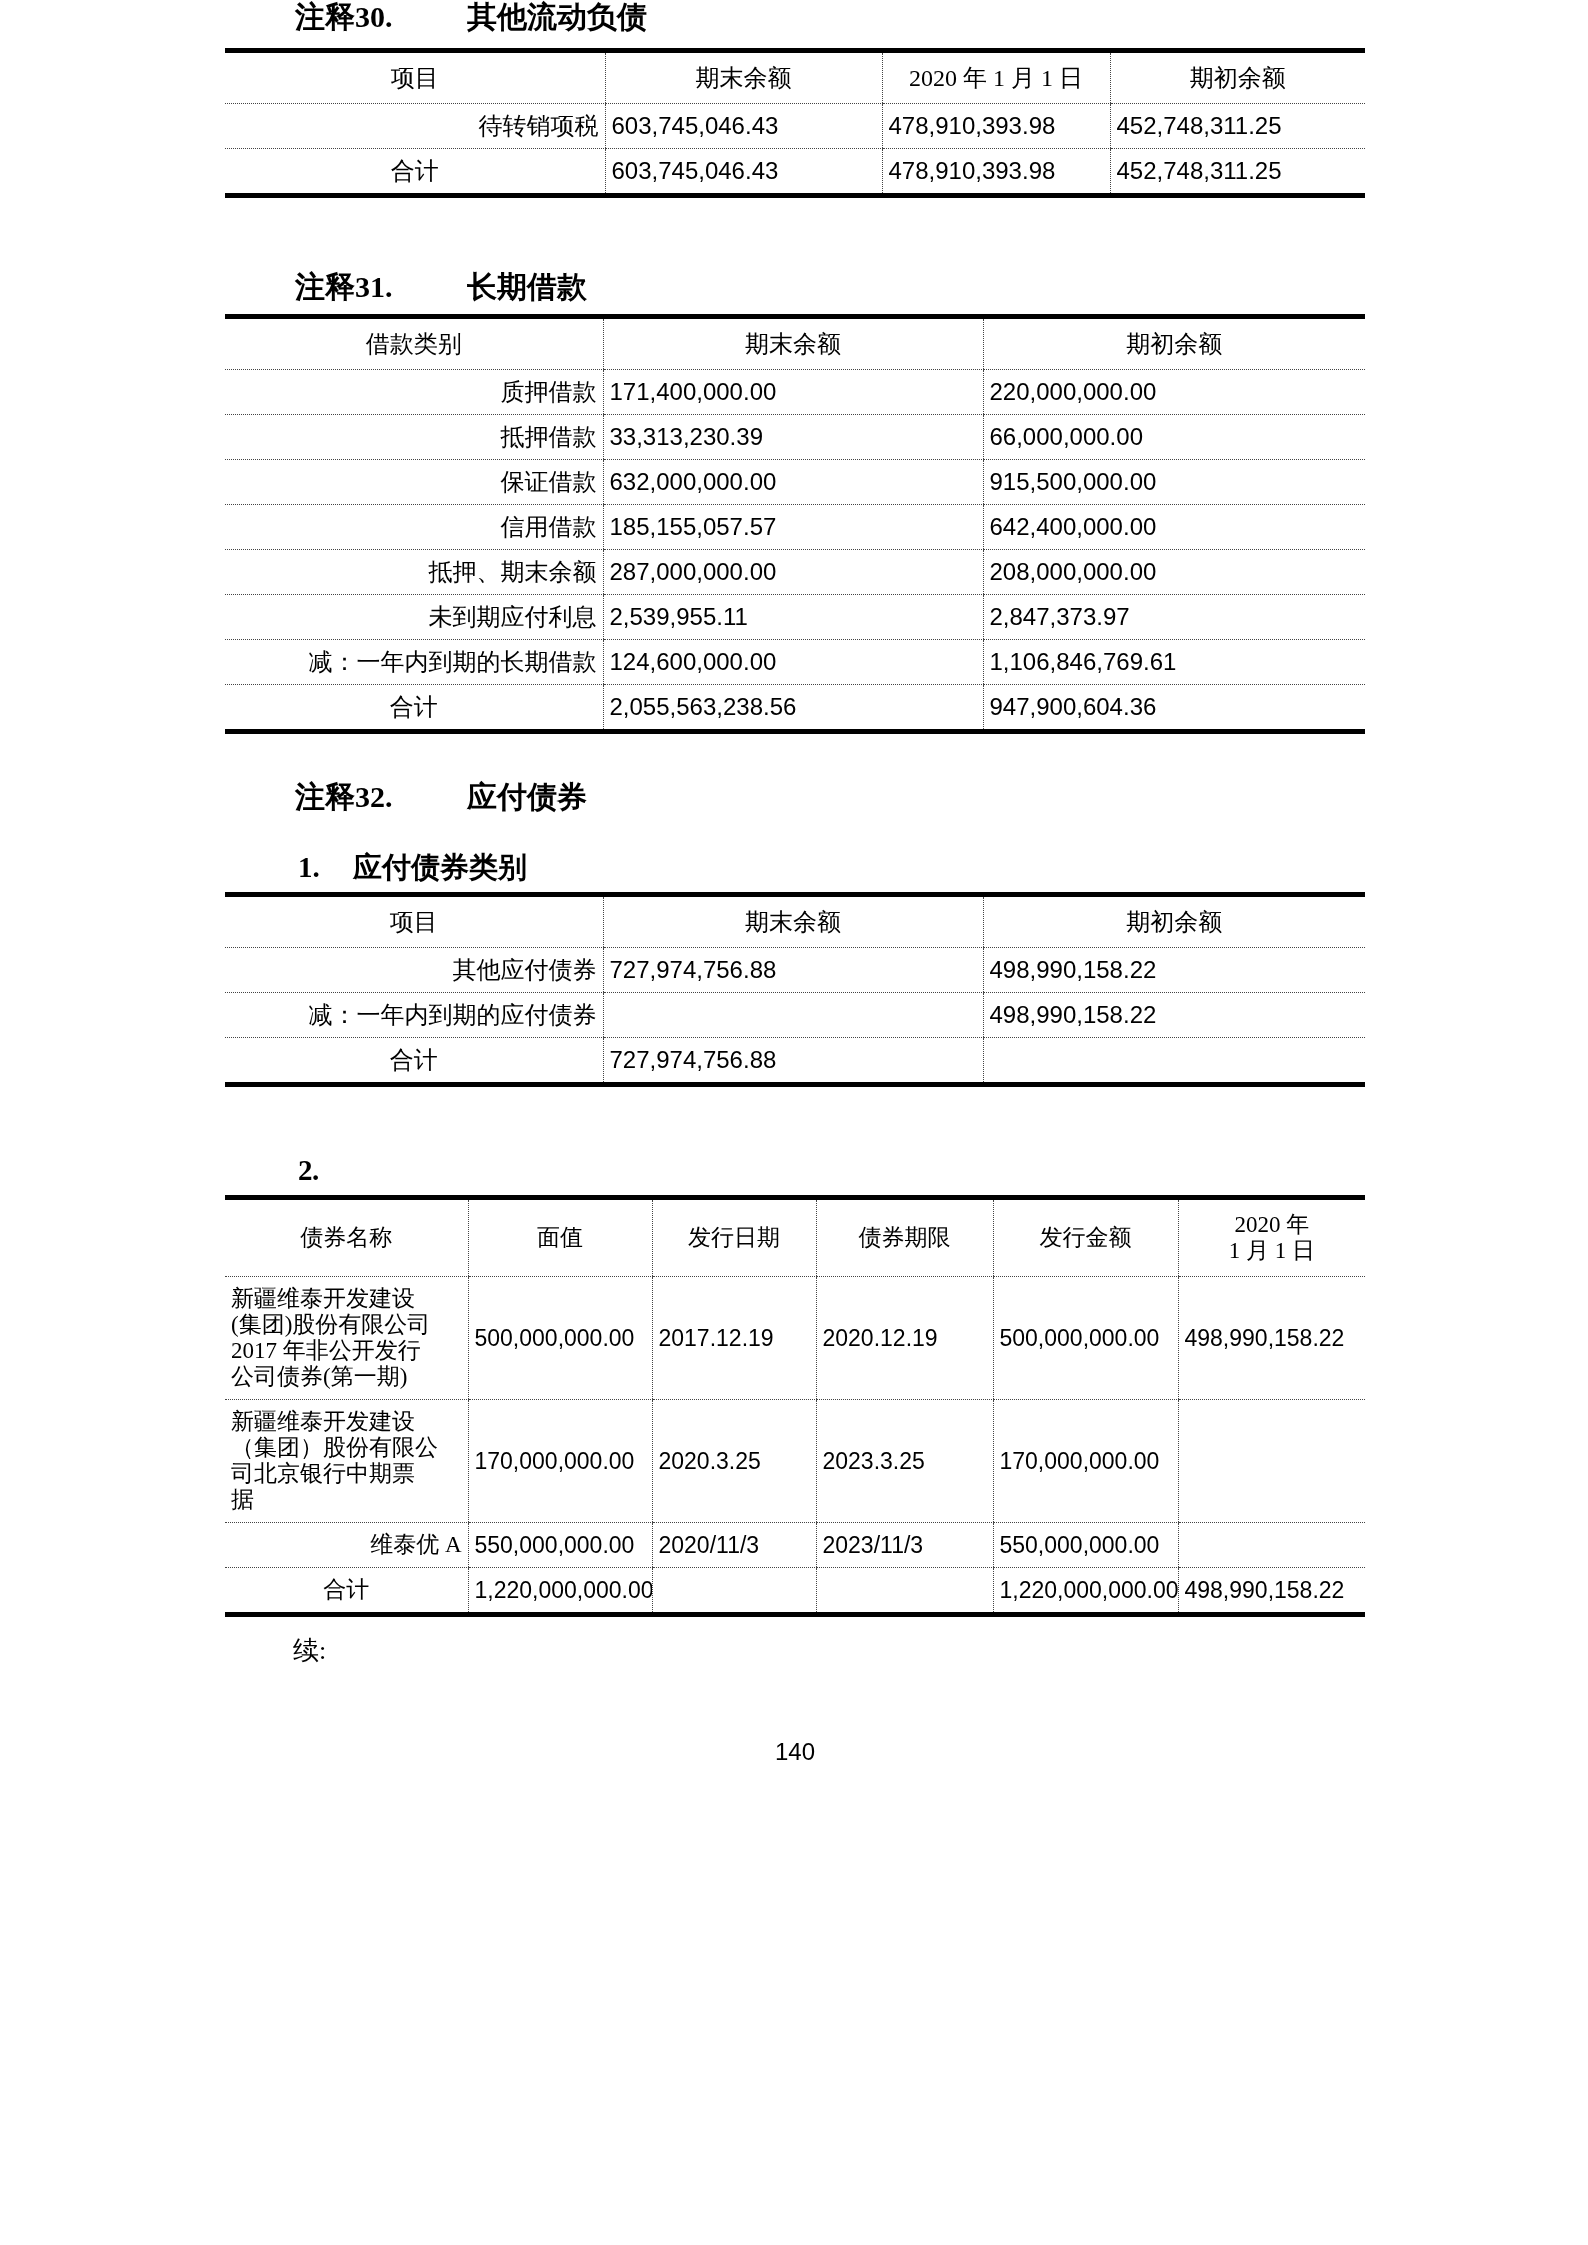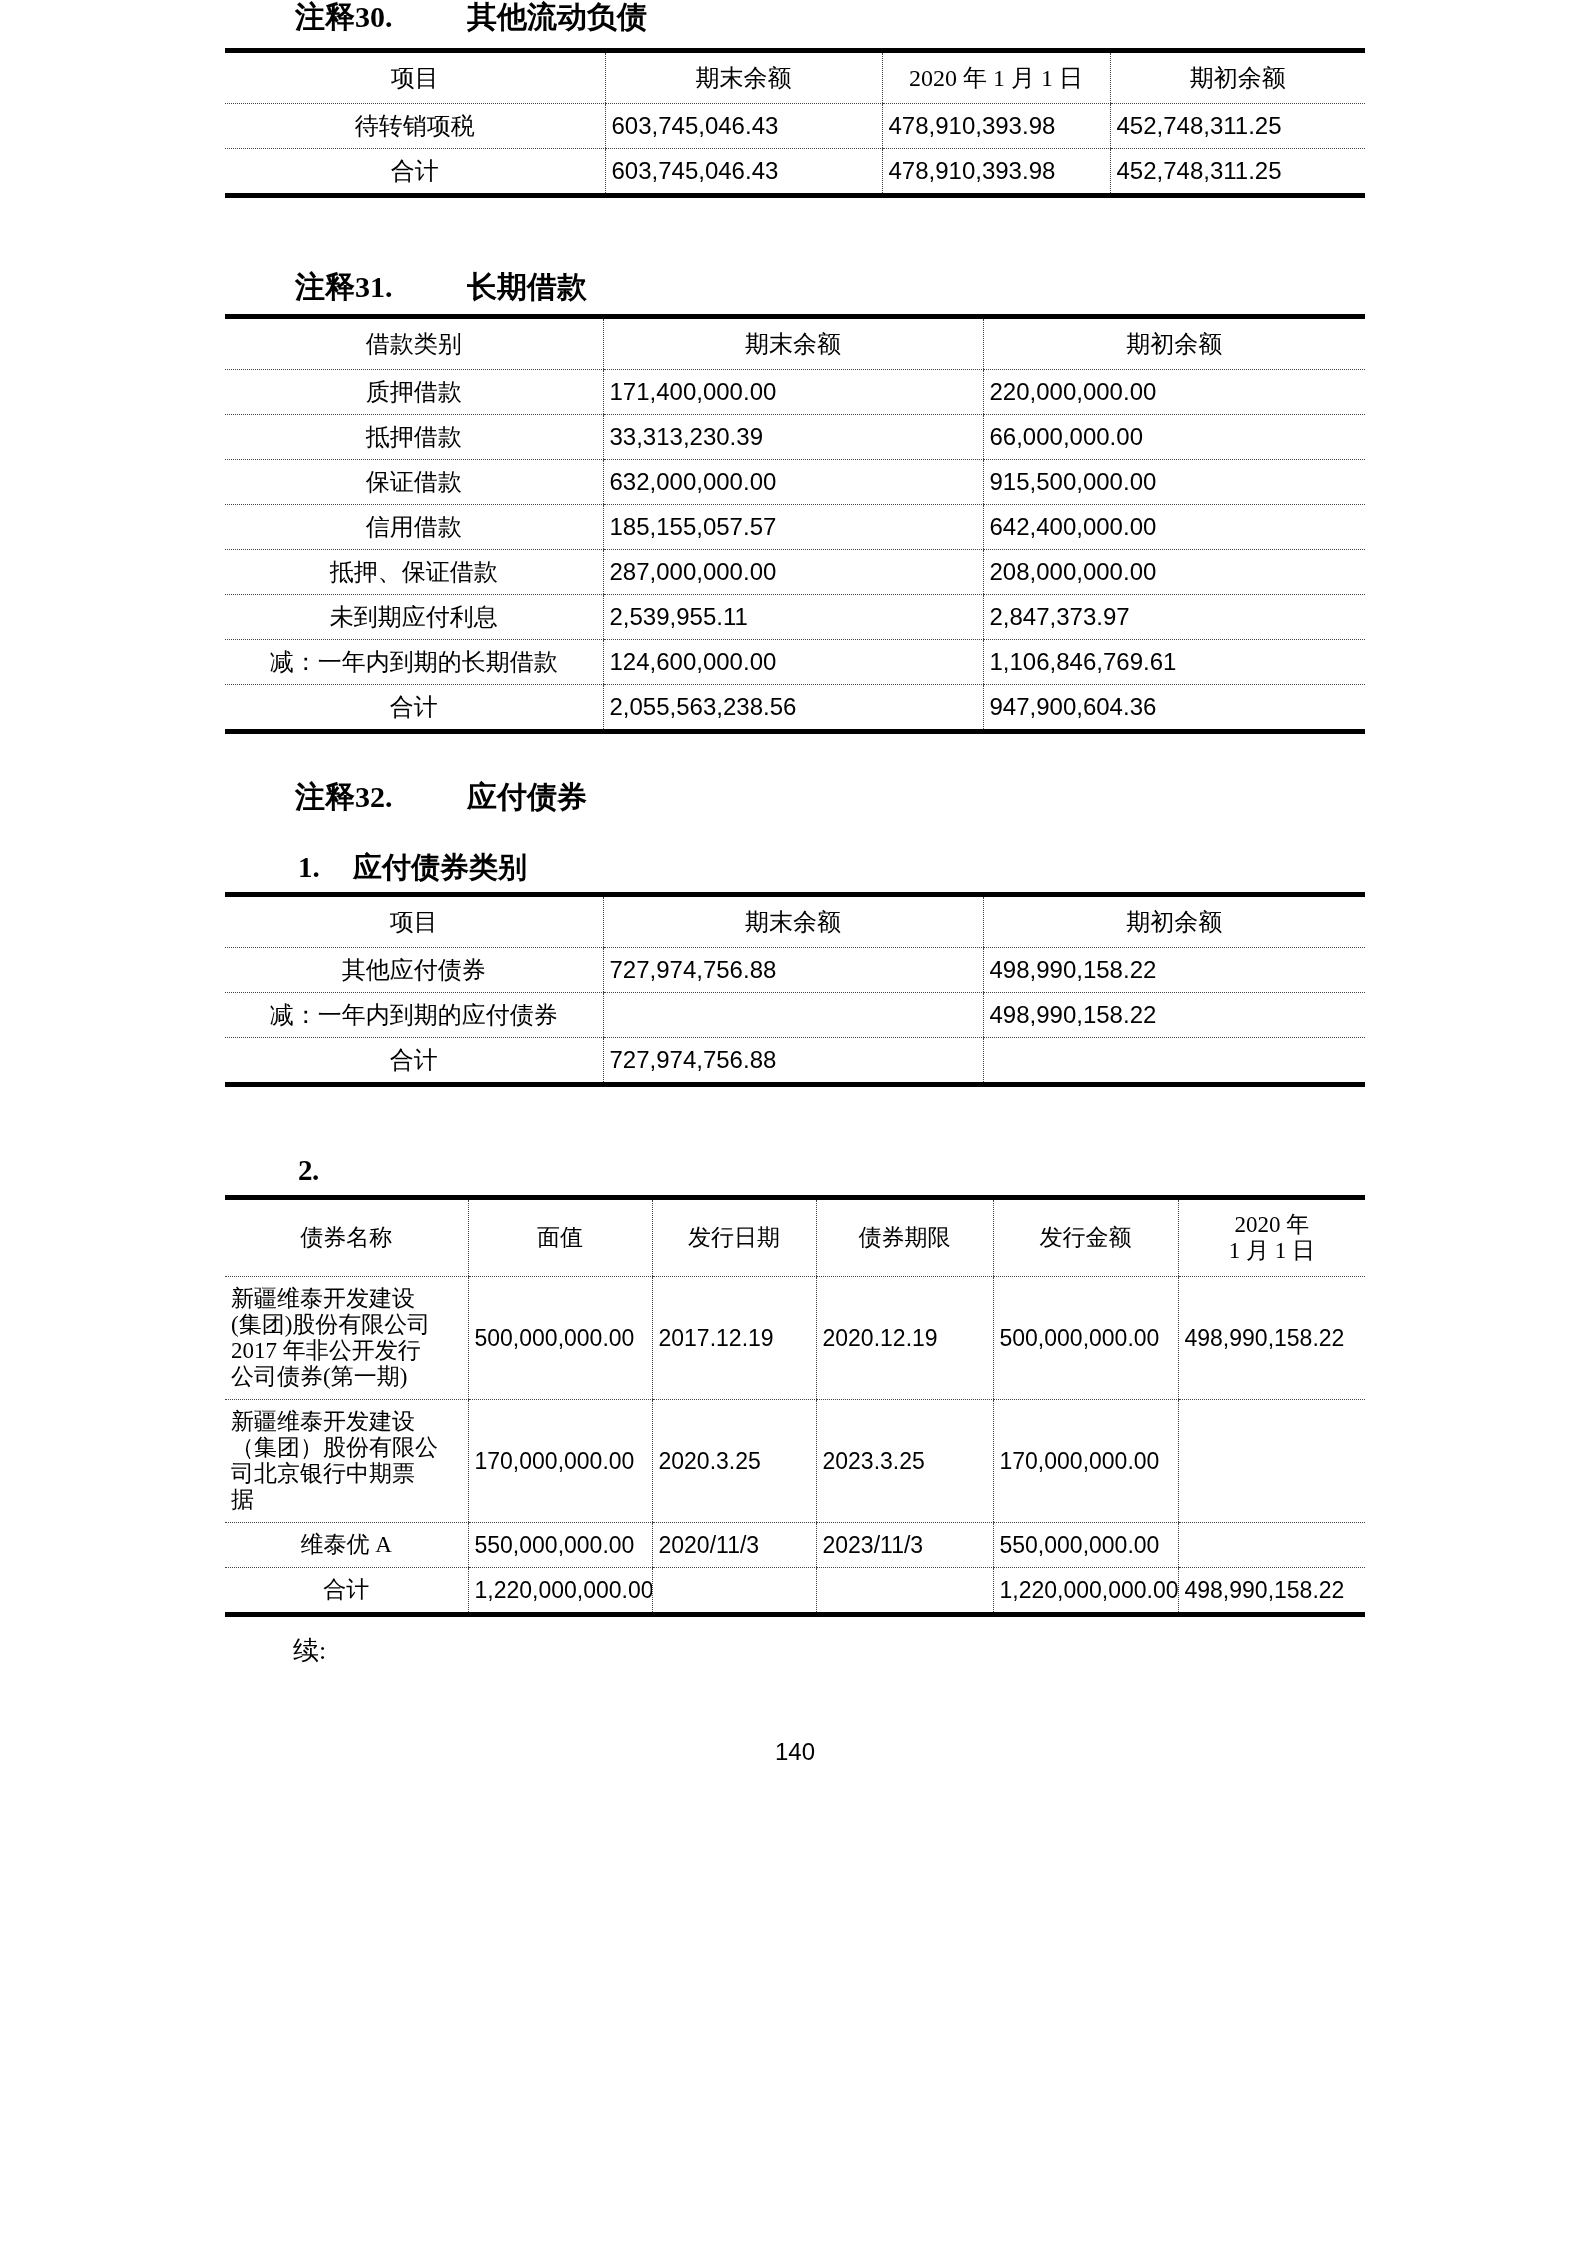--- a/index.html
+++ b/index.html
@@ -50,21 +50,21 @@
   table.tbl td {
     vertical-align: middle;
     font-size: 24px;
     line-height: 26px;
     padding: 9px 6px;
     overflow: hidden;
   }
   table.tbl tr:not(:last-child) td { border-bottom: 1px dotted #444; }
   table.tbl td + td { border-left: 1px dotted #444; }
   td.hdr   { text-align: center; }
-  td.name  { text-align: center; padding-left: 15px; }
+  td.name  { text-align: right; padding-left: 15px; }
   td.cname { text-align: center; }
   td.num   {
     padding-right: 18px;
     font-family: Liberation Sans, sans-serif;
     font-size: 23px;
   }
   
   table.tbl.bonds td { font-size: 23px; }
   td.bond-name {
     text-align: left;
@@ -170,21 +170,21 @@
       <td class="name">保证借款</td>
       <td class="num">632,000,000.00</td>
       <td class="num">915,500,000.00</td>
     </tr>
     <tr>
       <td class="name">信用借款</td>
       <td class="num">185,155,057.57</td>
       <td class="num">642,400,000.00</td>
     </tr>
     <tr>
-      <td class="name">抵押、保证借款</td>
+      <td class="name">抵押、期末余额</td>
       <td class="num">287,000,000.00</td>
       <td class="num">208,000,000.00</td>
     </tr>
     <tr>
       <td class="name">未到期应付利息</td>
       <td class="num">2,539,955.11</td>
       <td class="num">2,847,373.97</td>
     </tr>
     <tr>
       <td class="name">减：一年内到期的长期借款</td>

